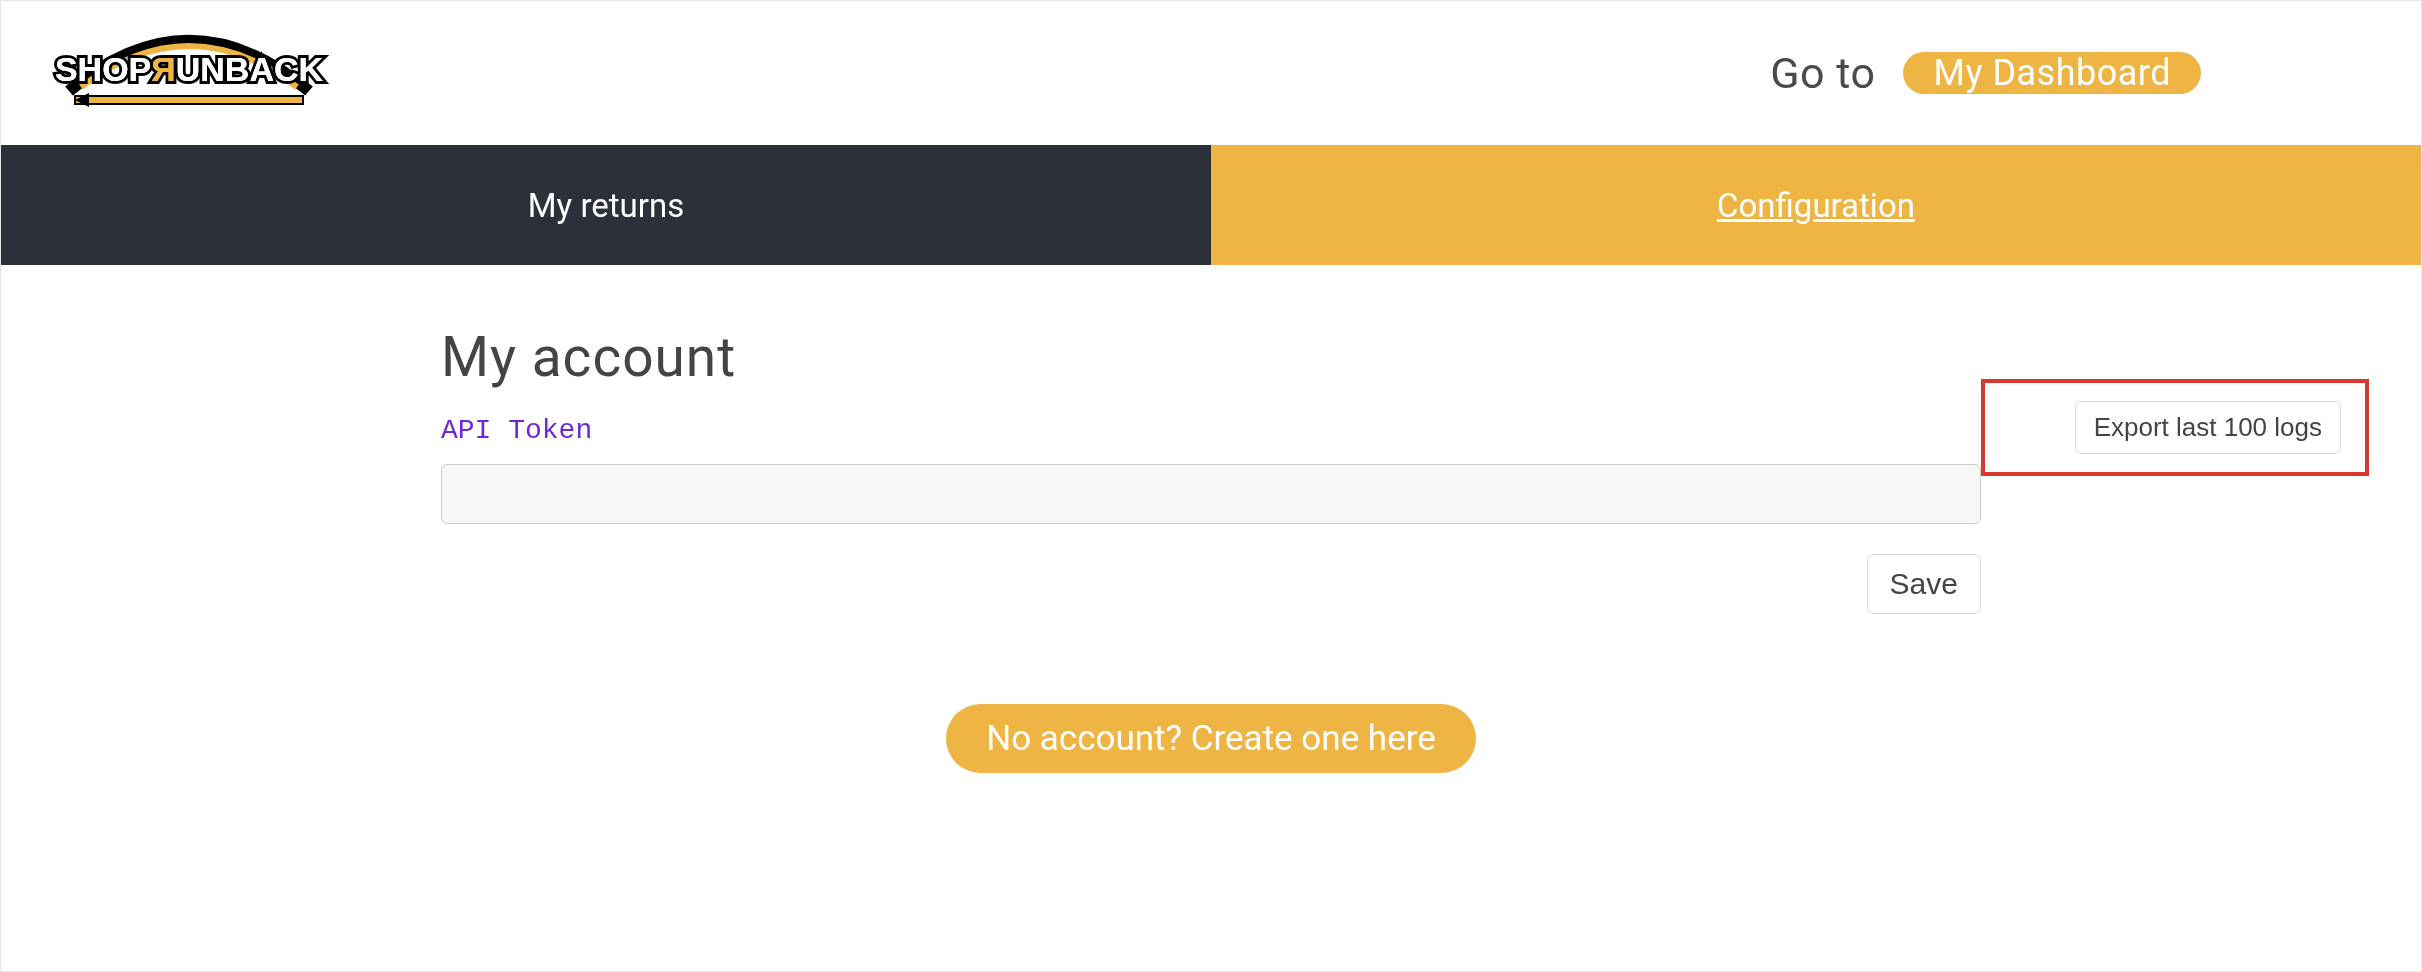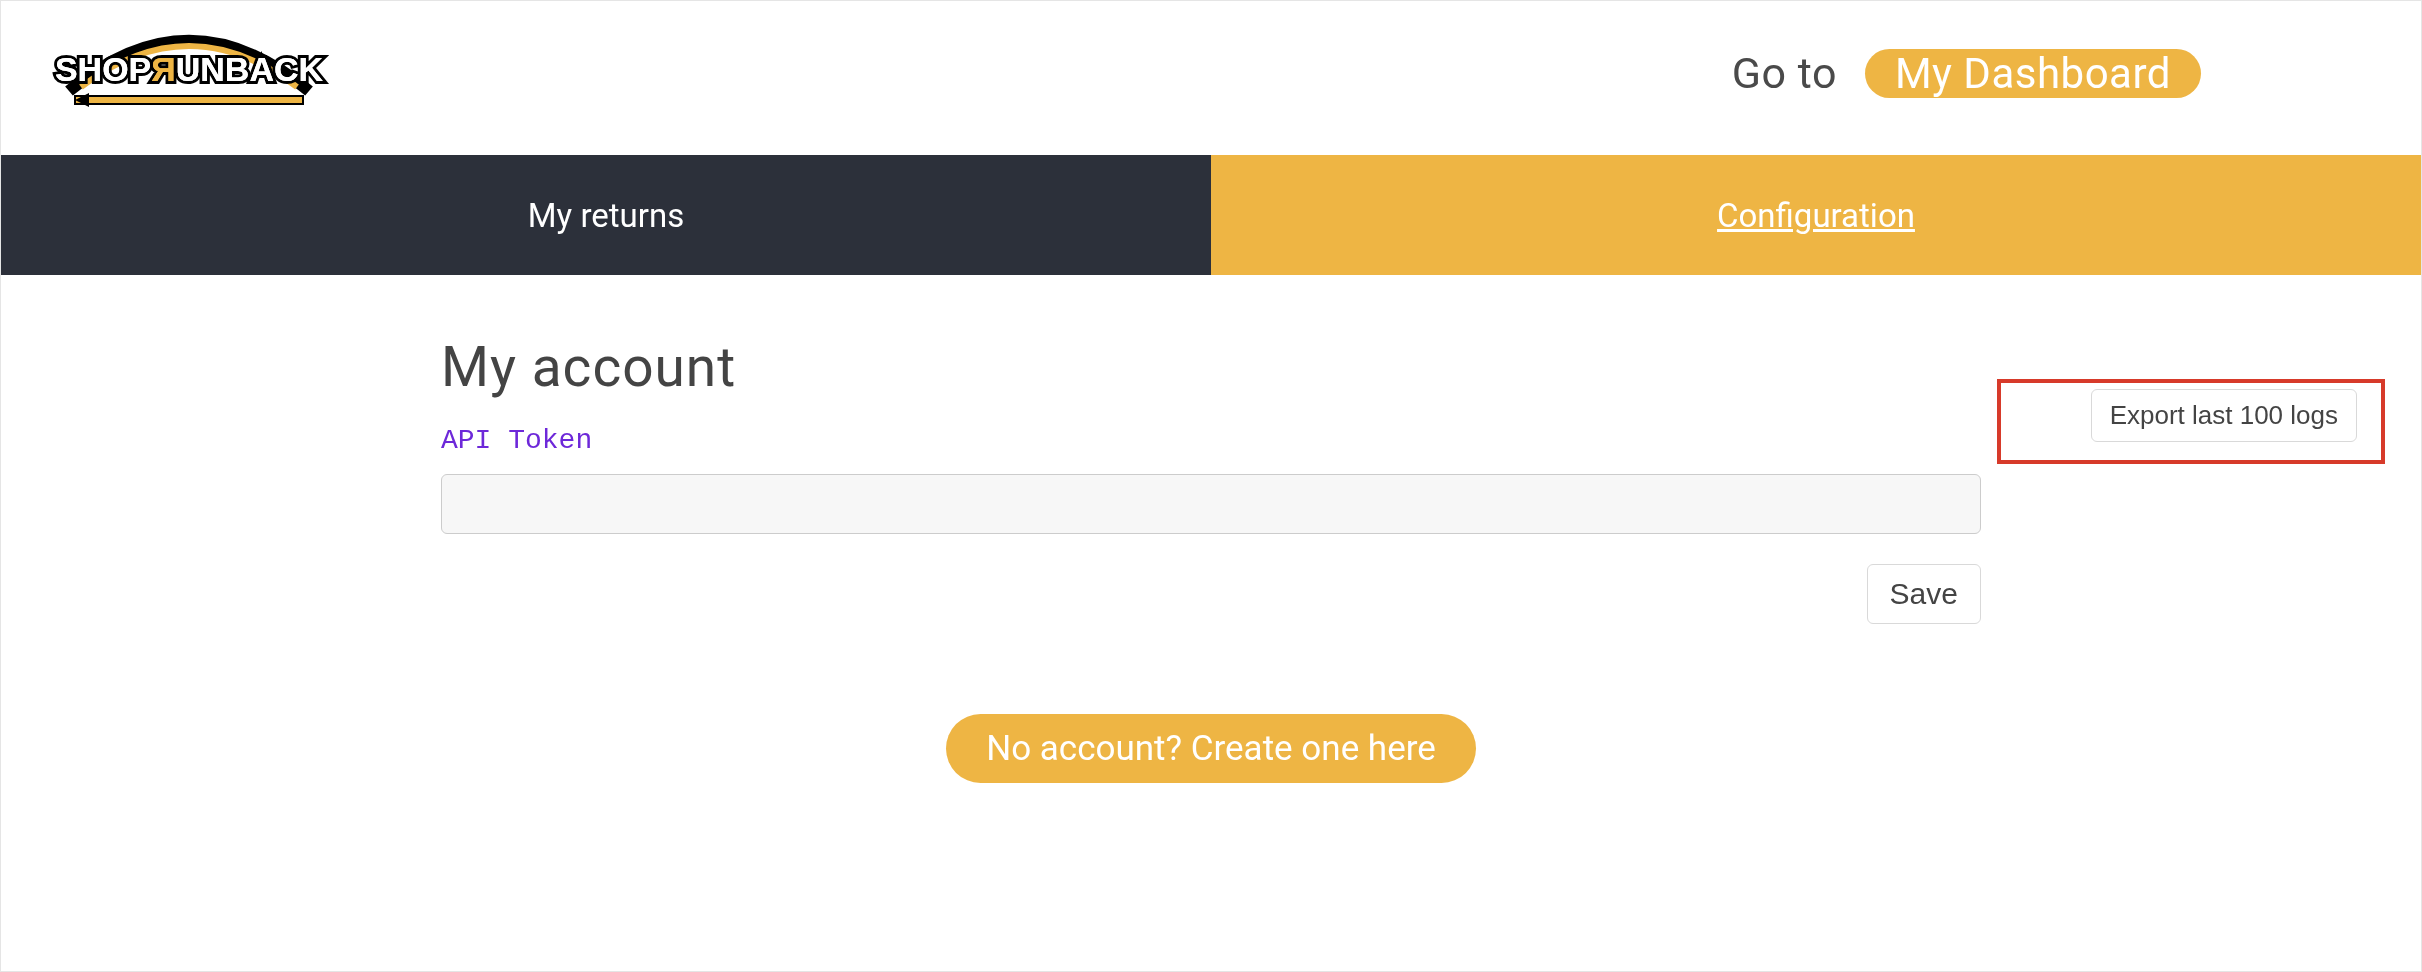--- a/index.html
+++ b/index.html
@@ -20,33 +20,32 @@
       color: #4a4a4a;
       margin-right: 200px;
       gap: 28px;
       letter-spacing: 0.5px;
     }
     .pill-btn {
       background: #eeb544;
       color: #fff;
       border-radius: 999px;
       padding: 0 30px;
-      font-size: 42px;
+      font-size: 36px;
       cursor: pointer;
     }
     .pill-btn.small {
       font-size: 35px;
       padding: 14px 40px;
     }
 
     .tabs {
       display: flex;
       width: 100%;
       height: 120px;
-      margin-top: 10px;
     }
     .tab {
       flex: 1;
       display: flex;
       align-items: center;
       justify-content: center;
       font-size: 33px;
       cursor: pointer;
     }
     .tab-dark { background: #2c303a; color: #fff; }
@@ -54,26 +53,26 @@
 
     .content { padding: 60px 440px 0 440px; }
     .account-row {
       display: flex;
       align-items: flex-start;
       justify-content: space-between;
     }
     .h-title { font-size: 55px; color: #444; font-weight: 400; letter-spacing: 1px; }
     .export-wrap {
       border: 4px solid #d73a2a;
-      padding: 6px 24px 18px 90px;
+      padding: 18px 24px 18px 90px;
       display: inline-flex;
       align-items: center;
       justify-content: flex-end;
       position: absolute;
-      right: 36px;
+      right: 52px;
       top: 378px;
     }
     .export-btn {
       background: #fff;
       border: 1px solid #d9d9d9;
       border-radius: 6px;
       padding: 10px 18px;
       font-size: 26px;
       color: #444;
       cursor: pointer;

